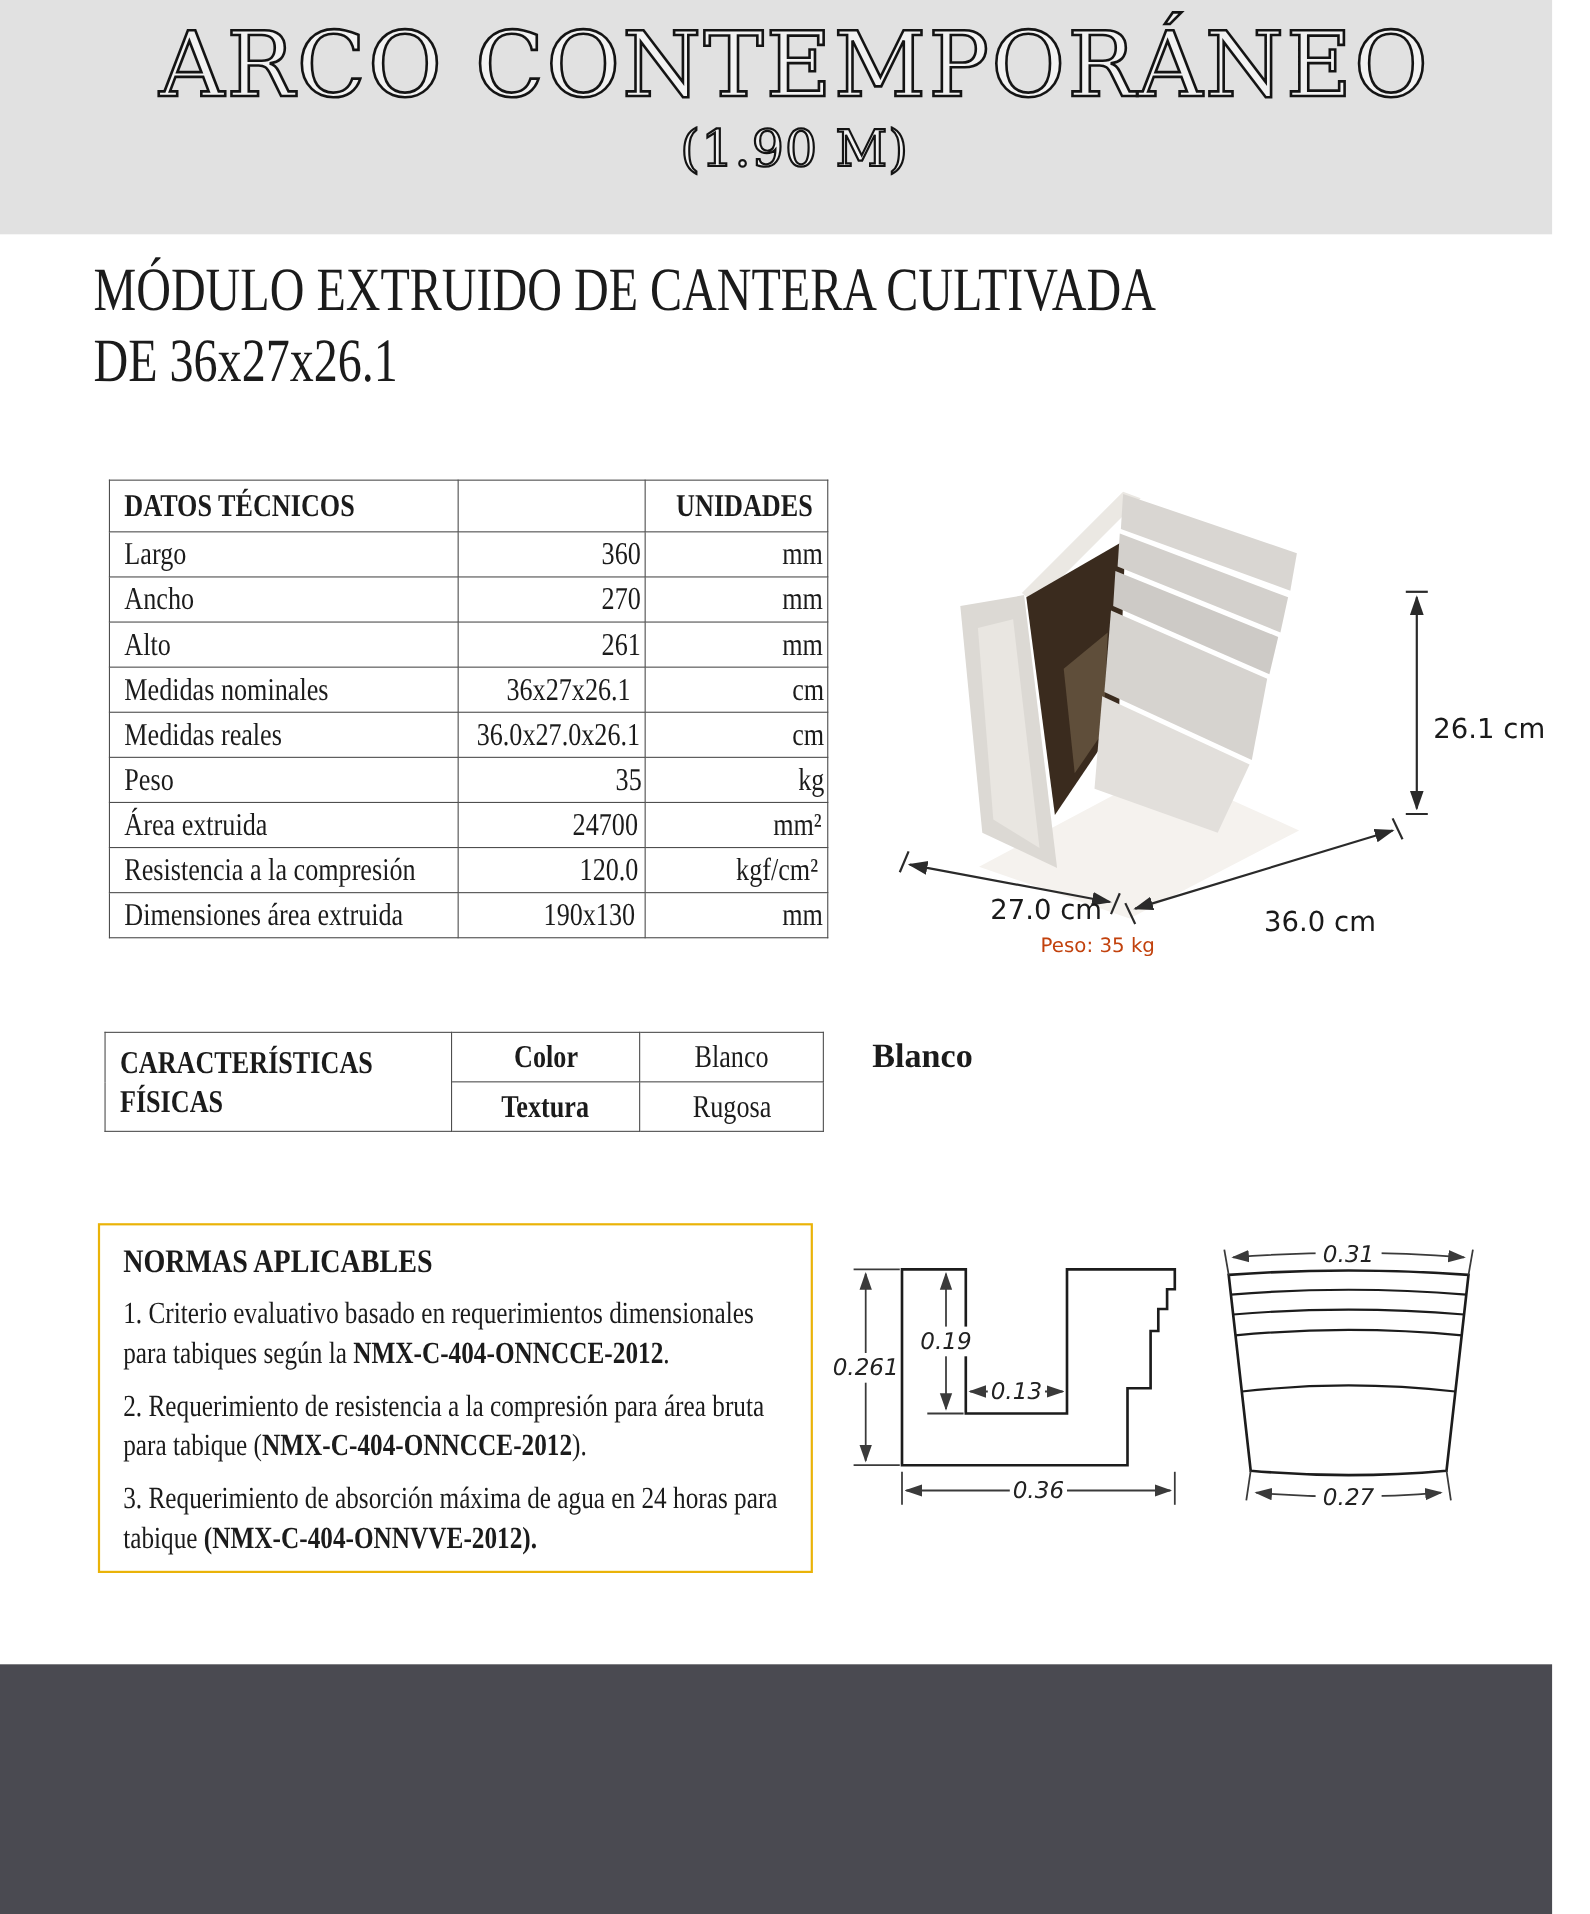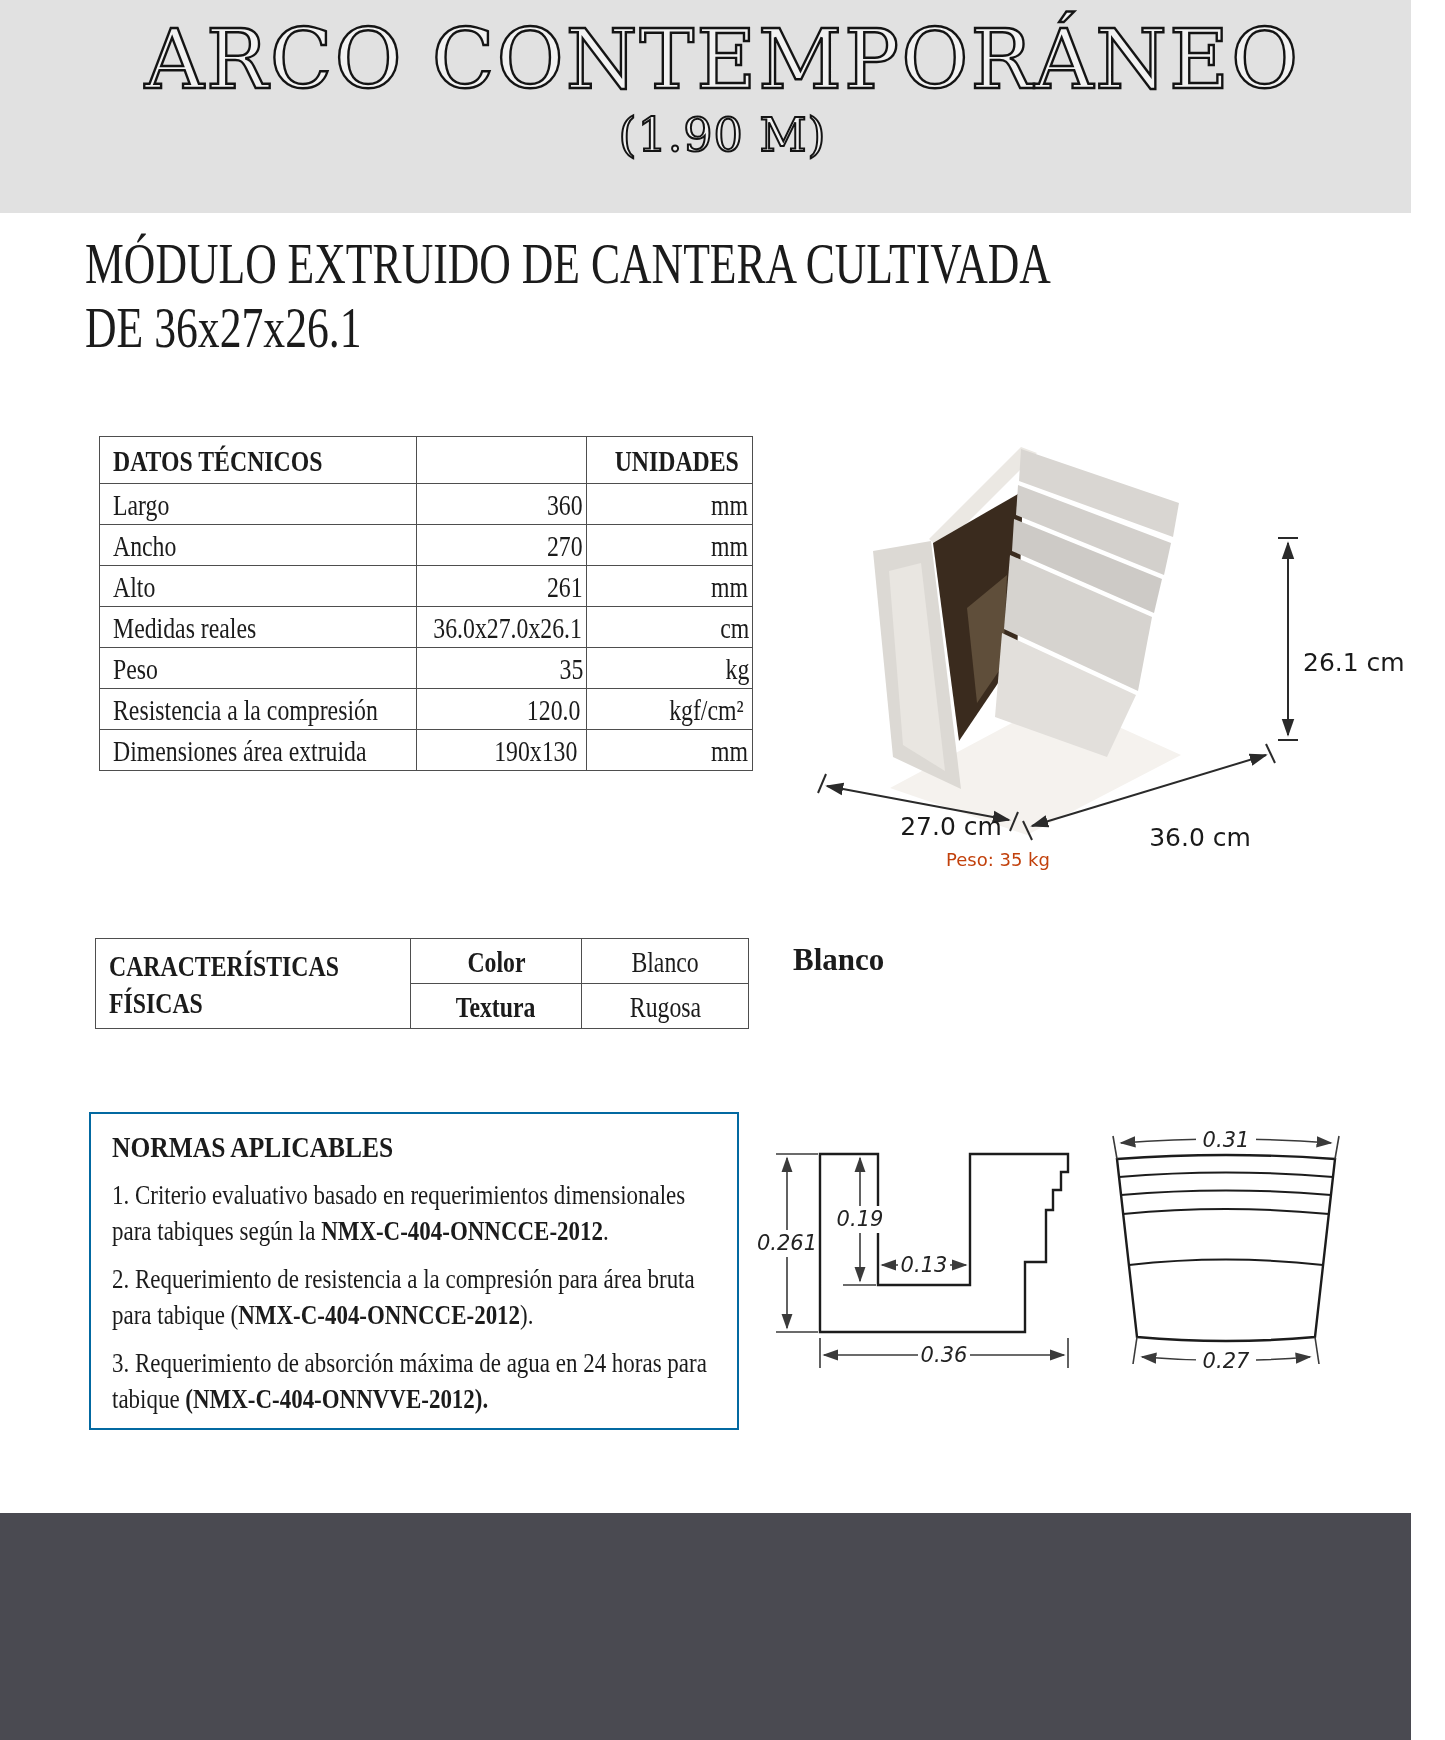--- a/index.html
+++ b/index.html
@@ -35,21 +35,21 @@
 
   
   table.phys{position:absolute;left:95px;top:938px;width:653px;border-collapse:collapse;table-layout:fixed;}
   .phys td{border:1.5px solid #4e4e4e;font-size:29px;height:44px;text-align:center;padding:0;overflow:hidden;}
   .phys .ttl{text-align:left;padding-left:13px;font-weight:bold;line-height:1.2;}
   .phys .lab{font-weight:bold;border-radius:22px;}
 
   .medidas{position:absolute;left:793px;top:942px;font-weight:bold;font-size:31px;}
 
   
-  .normas{position:absolute;left:89px;top:1112px;width:650px;height:318px;border:2px solid #0369a1;
+  .normas{position:absolute;left:89px;top:1112px;width:650px;height:318px;border:2px solid #eab308;
           box-sizing:border-box;padding:16px 0 0 21px;}
   .normas h3{margin:0 0 13px 0;font-size:30px;transform:scaleX(0.85);transform-origin:left top;}
   .norma{width:732px;transform:scaleX(0.82);transform-origin:left top;
          font-size:28px;line-height:36px;margin-bottom:12px;}
 
   
   .photo-svg{position:absolute;left:805px;top:403px;}
   .peso{position:absolute;left:946px;top:849px;font-family:"DejaVu Sans",sans-serif;font-size:18px;color:#c2410c;}
   .dimtext{font-family:"DejaVu Sans",sans-serif;font-size:25px;fill:#1a1a1a;}
 
@@ -98,28 +98,38 @@
         <td class="cell-left"><span class="sqz-l">Ancho</span></td>
         <td><span class="sqz">270</span></td>
         <td><span class="sqz">mm</span></td>
       </tr>
       <tr>
         <td class="cell-left"><span class="sqz-l">Alto</span></td>
         <td><span class="sqz">261</span></td>
         <td><span class="sqz">mm</span></td>
       </tr>
       <tr>
+        <td class="cell-left"><span class="sqz-l">Medidas nominales</span></td>
+        <td><span class="sqz">36x27x26.1</span></td>
+        <td><span class="sqz">cm</span></td>
+      </tr>
+      <tr>
         <td class="cell-left"><span class="sqz-l">Medidas reales</span></td>
         <td><span class="sqz">36.0x27.0x26.1</span></td>
         <td><span class="sqz">cm</span></td>
       </tr>
       <tr>
         <td class="cell-left"><span class="sqz-l">Peso</span></td>
         <td><span class="sqz">35</span></td>
         <td><span class="sqz">kg</span></td>
+      </tr>
+      <tr>
+        <td class="cell-left"><span class="sqz-l">Área extruida</span></td>
+        <td><span class="sqz">24700</span></td>
+        <td><span class="sqz">mm²</span></td>
       </tr>
       <tr>
         <td class="cell-left"><span class="sqz-l">Resistencia a la compresión</span></td>
         <td><span class="sqz">120.0</span></td>
         <td><span class="sqz">kgf/cm²</span></td>
       </tr>
       <tr>
         <td class="cell-left"><span class="sqz-l">Dimensiones área extruida</span></td>
         <td><span class="sqz">190x130</span></td>
         <td><span class="sqz">mm</span></td>

